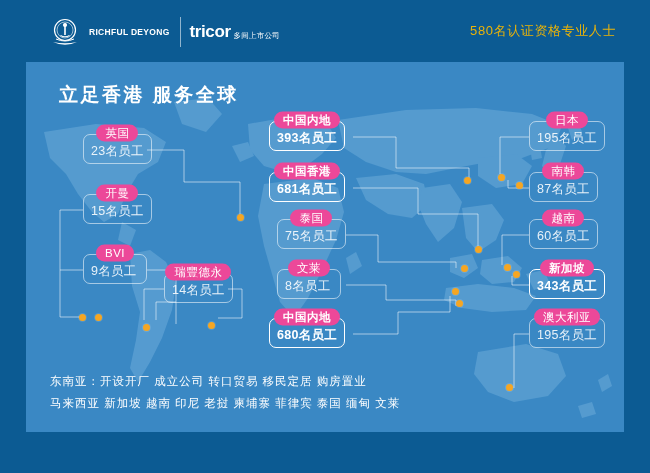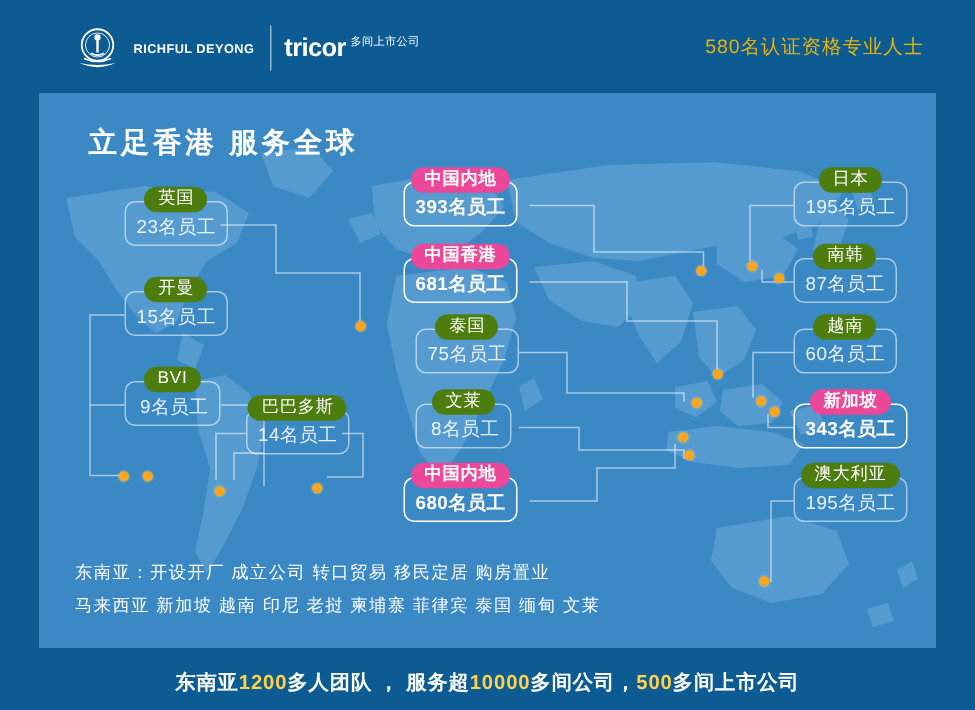--- a/index.html
+++ b/index.html
@@ -31,21 +31,21 @@
     width: 1px; height: 30px; background: rgba(255,255,255,.55); margin: 0 9px 0 10px;
   }
   .tricor {
     font-size: 17px; font-weight: bold; color: #ffffff; letter-spacing: -.4px;
     line-height: 18px; white-space: nowrap;
   }
   .tricor-sub {
     font-size: 7.5px; color: #ffffff; letter-spacing: .2px; white-space: nowrap;
     margin-left: 3px;
   }
-  .tricor-row { display: flex; }
+  .tricor-row { display: flex; align-items: flex-end; }
   .header-right {
     position: absolute; right: 34px; top: 50%; transform: translateY(-50%);
     font-size: 13px; color: #eab308; letter-spacing: .6px; white-space: nowrap;
   }
 
   
   .panel {
     position: absolute; left: 26px; top: 62px; width: 598px; height: 370px;
     background: #3a88c4; overflow: hidden;
   }
@@ -60,30 +60,30 @@
   
   .lines { position: absolute; inset: 0; }
 
   
   .callout { position: absolute; }
   .callout .body {
     border: 1px solid rgba(255,255,255,.55);
     border-radius: 7px;
     min-width: 64px;
     padding: 9px 7px 5px 7px;
-    text-align: right;
+    text-align: left;
     background: transparent;
   }
   .callout .num {
     font-size: 12.5px; color: rgba(255,255,255,.88); letter-spacing: .3px;
     white-space: nowrap; line-height: 14px;
   }
   .callout .tag {
     position: absolute; left: 50%; top: -1px; transform: translate(-50%, -50%);
-    background: #4d7c0f; color: #ffffff;
+    background: #ec4899; color: #ffffff;
     border-radius: 9px; padding: 2px 9px;
     font-size: 11.5px; letter-spacing: .5px; white-space: nowrap; line-height: 13px;
   }
   .callout.hl .tag { background: #ec4899; color: #ffffff; font-weight: bold; }
   .callout.hl .body { border-color: #ffffff; }
   .callout.hl .num { color: #ffffff; font-weight: bold; }
 
   
   .dot {
     position: absolute; width: 7px; height: 7px; border-radius: 50%;
@@ -268,21 +268,21 @@
         <div class="callout" style="left: 57px; top: 192px;">
           <div class="body">
             <div class="num">9名员工</div>
           </div>
           <div class="tag">BVI</div>
         </div>
         <div class="callout" style="left: 138px; top: 211px;">
           <div class="body">
             <div class="num">14名员工</div>
           </div>
-          <div class="tag">巴巴多斯</div>
+          <div class="tag">瑞豐德永</div>
         </div>
         <div class="callout hl" style="left: 243px; top: 59px;">
           <div class="body">
             <div class="num">393名员工</div>
           </div>
           <div class="tag">中国内地</div>
         </div>
         <div class="callout hl" style="left: 243px; top: 110px;">
           <div class="body">
             <div class="num">681名员工</div>
@@ -336,19 +336,14 @@
             <div class="num">195名员工</div>
           </div>
           <div class="tag">澳大利亚</div>
         </div>
       </div>
   </div>
 
   <div class="foot foot2">马来西亚  新加坡  越南  印尼  老挝  柬埔寨  菲律宾  泰国  缅甸  文莱</div>
   <div class="foot foot1">东南亚：开设开厂  成立公司  转口贸易  移民定居  购房置业</div>
 
-  <div class="bottombar">
-    <div class="txt">
-      <span>东南亚</span><span class="hl">1200</span><span>多人团队 ， 服务超</span><span class="hl">10000</span><span>多间公司，</span><span class="hl">500</span><span>多间上市公司</span>
-    </div>
-  </div>
 
 </div>
 
 </body></html>

